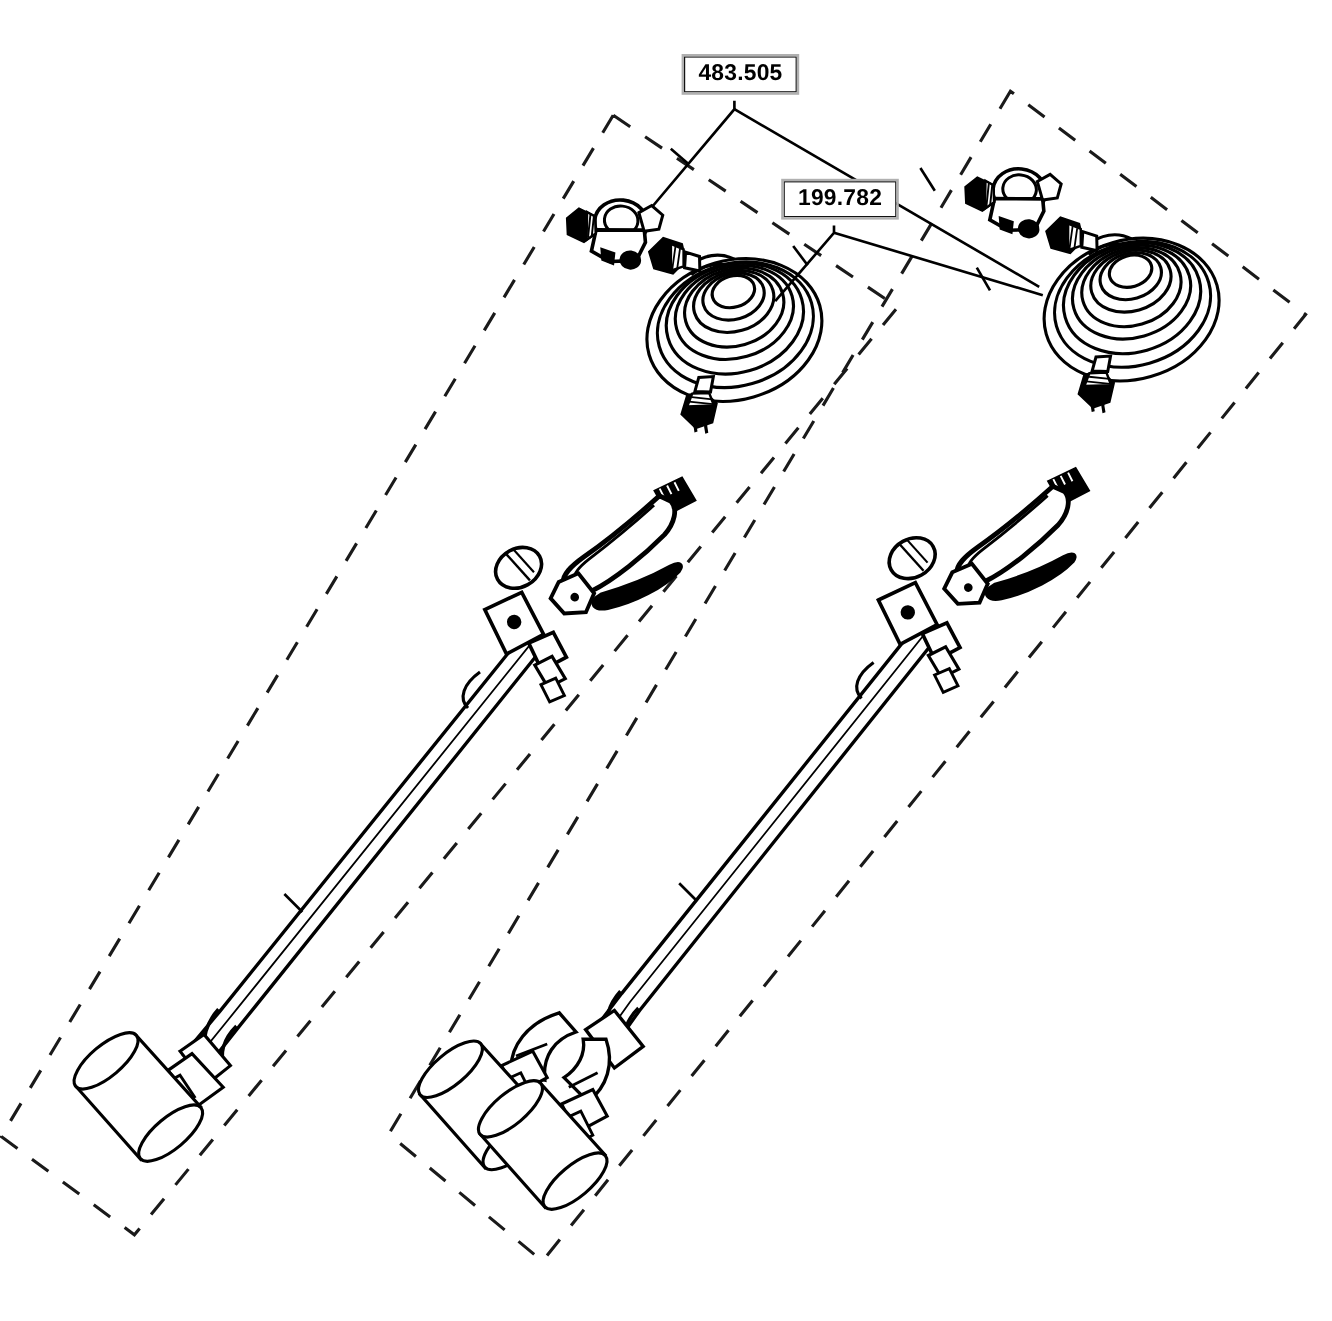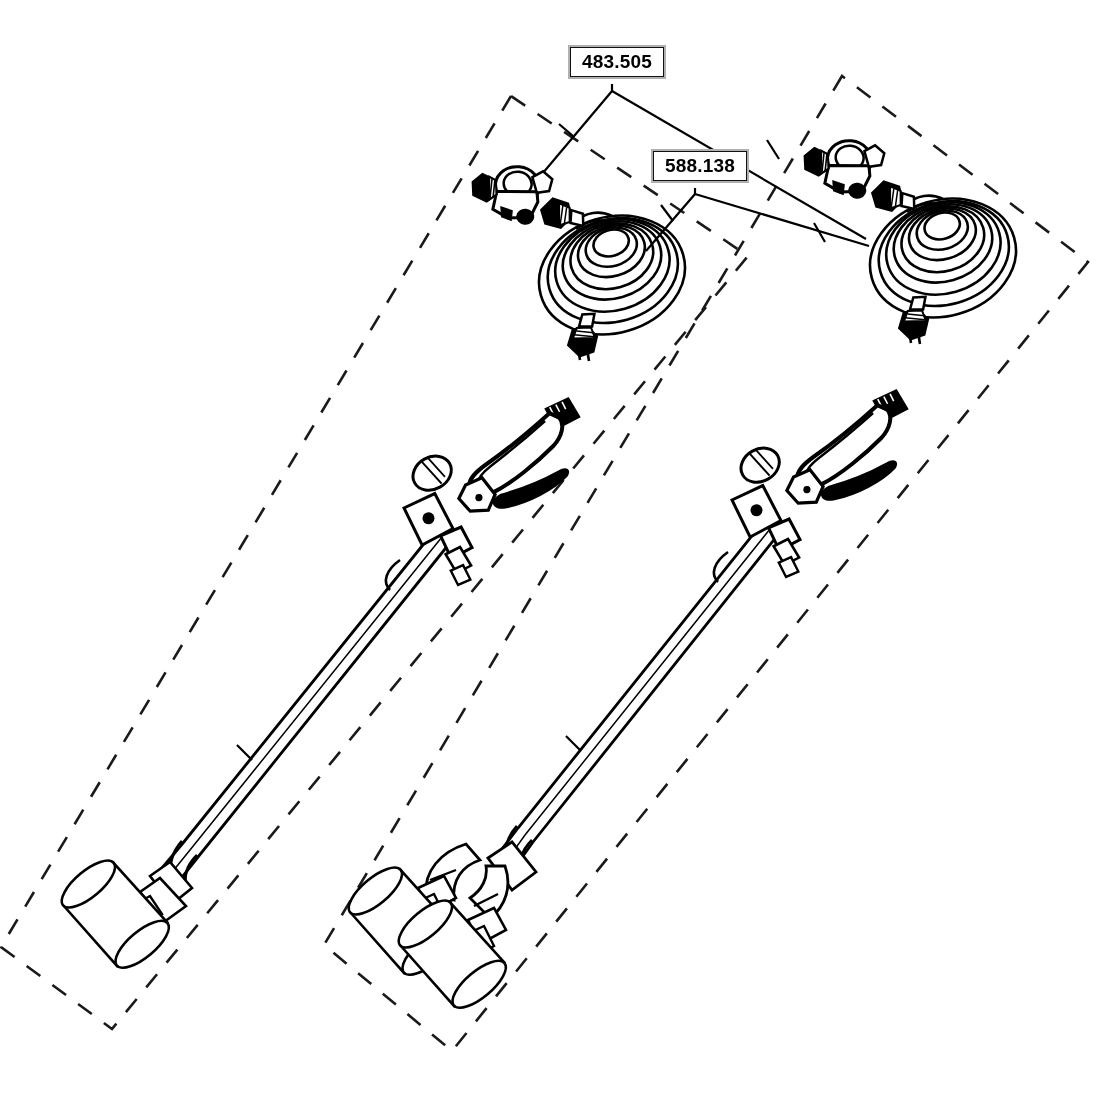--- a/index.html
+++ b/index.html
@@ -257,15 +257,15 @@
         <g transform="translate(400,945) rotate(-20)">
           <use href="#burner-bell"></use>
         </g>
       </g>
     </g>
 
   </svg>
 
   <div class="callout-label" id="label-483505">483.505</div>
 
-  <div class="callout-label" id="label-483506">588.138</div>
+  <div class="callout-label" id="label-483506">199.782</div>
 
 </div>
 
 </body></html>

